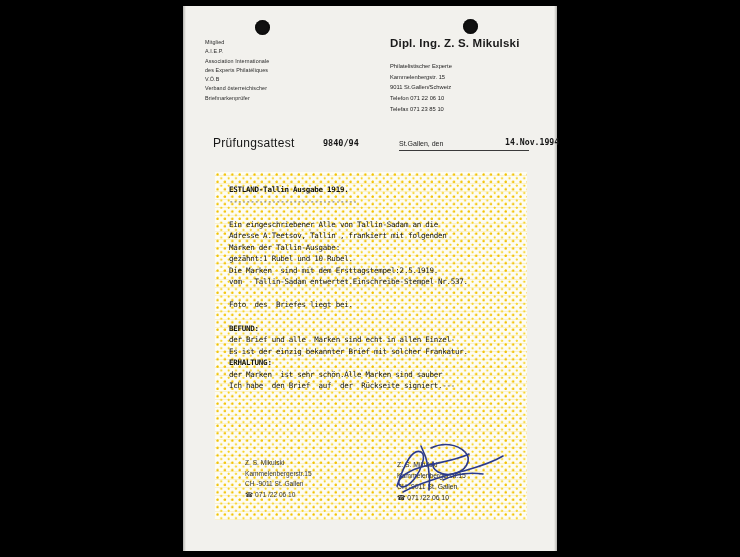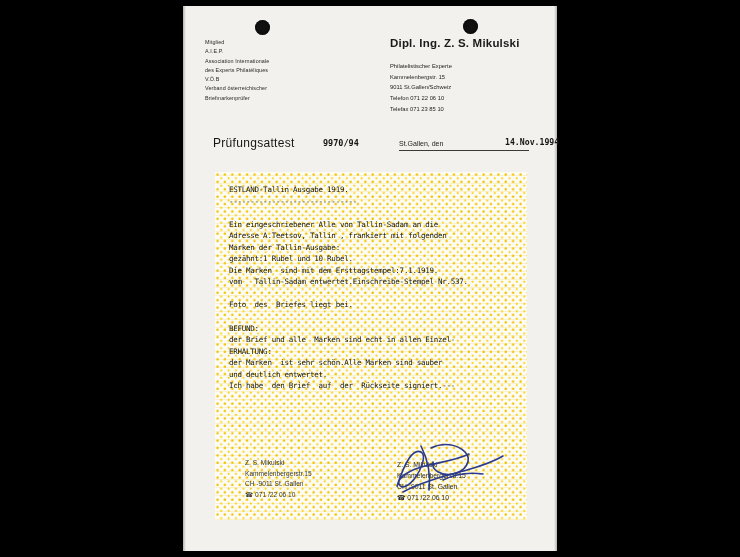--- a/index.html
+++ b/index.html
@@ -177,21 +177,21 @@
     color: #15150f;
     letter-spacing: -0.25px;
     z-index: 3;
   }
   #typed .tl {
     display: block;
     white-space: pre;
   }
   #typed .tl.blank { color: transparent; }
   #typed .tl.head {
-    font-weight: normal;
+    font-weight: bold;
   }
 
   
   #sig-block {
     position: absolute;
     left: 30px;
     top: 286px;
     font-size: 6.6px;
     line-height: 1.6;
     color: #3a3a36;
@@ -265,46 +265,46 @@
         <span class="ln">Philatelistischer Experte</span>
         <span class="ln">Kammelenbergstr. 15</span>
         <span class="ln">9011 St.Gallen/Schweiz</span>
         <span class="ln">Telefon 071 22 06 10</span>
         <span class="ln">Telefax 071 23 85 10</span>
       </div>
     </div>
 
     <div id="title-row">
       <div id="doc-title">Prüfungsattest</div>
-      <div id="doc-number">9970/94</div>
+      <div id="doc-number">9840/94</div>
       <div id="place-label">St.Gallen, den</div>
       <div id="doc-date">14.Nov.1994</div>
       <div id="date-underline"></div>
     </div>
 
     <div id="security-panel">
 
       <div id="typed">
         <span class="tl head">ESTLAND-Tallin Ausgabe 1919.</span>
         <span class="tl">------------------------------</span>
         <span class="tl blank">&nbsp;</span>
         <span class="tl">Ein eingeschriebener Alle von Tallin-Sadam an die</span>
         <span class="tl">Adresse A.Teetsov, Tallin , frankiert mit folgenden</span>
         <span class="tl">Marken der Tallin-Ausgabe:</span>
         <span class="tl">gezähnt:1 Rubel und 10 Rubel.</span>
-        <span class="tl">Die Marken  sind mit dem Ersttagstempel:7.1.1919.</span>
+        <span class="tl">Die Marken  sind mit dem Ersttagstempel:2.5.1919.</span>
         <span class="tl">vom   Tallin-Sadam entwertet.Einschreibe-Stempel Nr.537.</span>
         <span class="tl blank">&nbsp;</span>
         <span class="tl">Foto  des  Briefes liegt bei.</span>
         <span class="tl blank">&nbsp;</span>
         <span class="tl head">BEFUND:</span>
         <span class="tl">der Brief und alle  Marken sind echt in allen Einzel-</span>
+        <span class="tl">Es ist der einzig bekannter Brief mit solcher Frankatur.</span>
         <span class="tl head">ERHALTUNG:</span>
         <span class="tl">der Marken  ist sehr schön.Alle Marken sind sauber</span>
-        <span class="tl">und deutlich entwertet.</span>
         <span class="tl">Ich habe  den Brief  auf  der  Rückseite signiert.---</span>
       </div>
 
       <div id="sig-block">
         <span class="ln">Z. S. Mikulski</span>
         <span class="ln">Kammelenbergerstr.15</span>
         <span class="ln">CH -9011 St. Gallen</span>
         <span class="ln">☎ 071 /22 06 10</span>
       </div>
 

